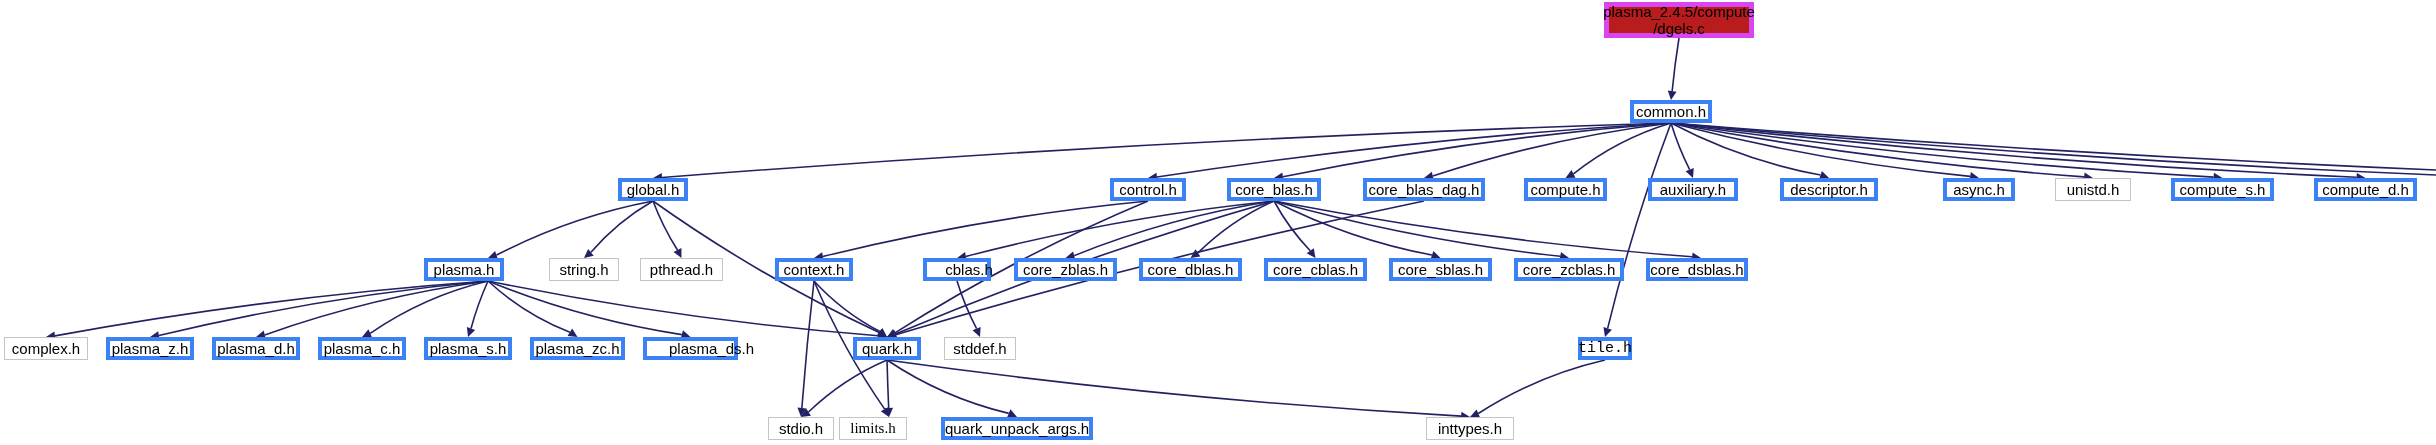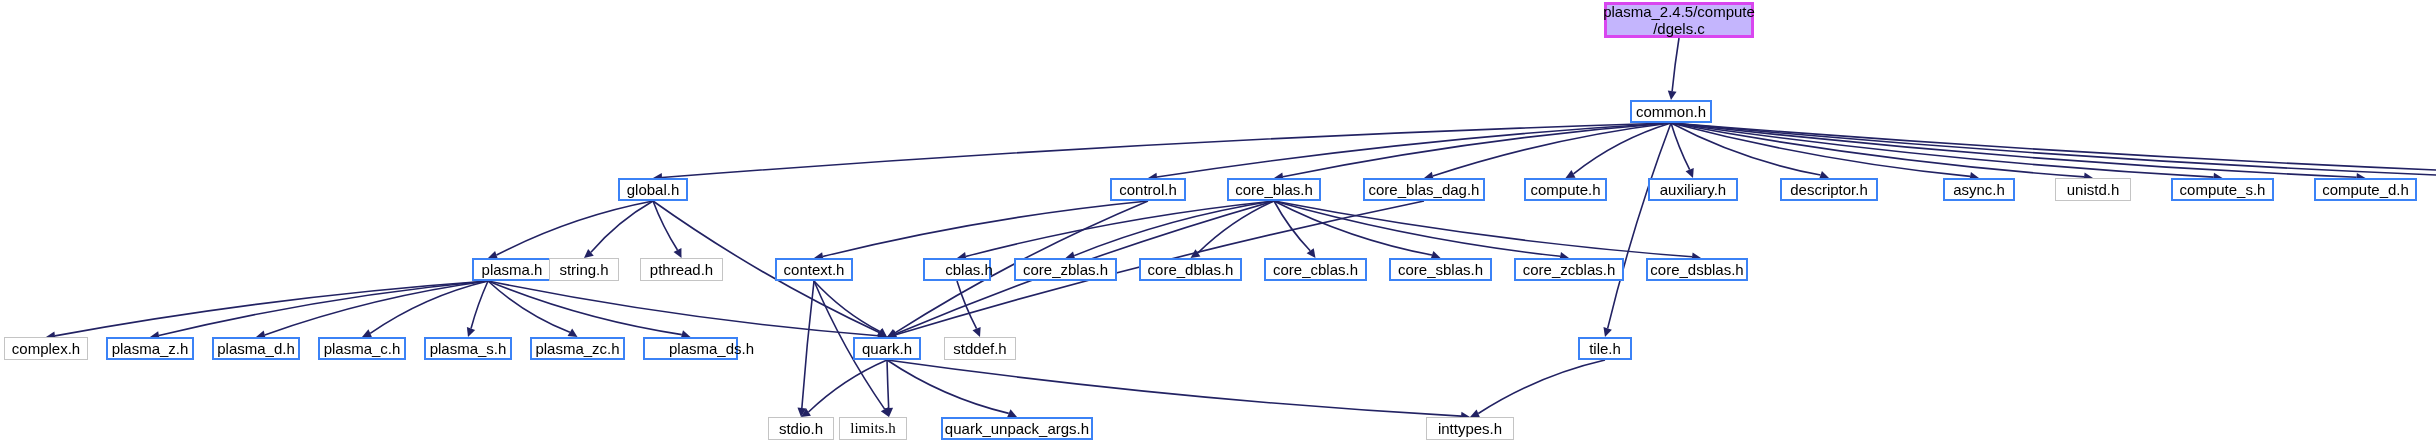--- a/index.html
+++ b/index.html
@@ -1,24 +1,24 @@
 <!DOCTYPE html>
 <html><head>
 <meta charset="utf-8">
 <style>
   html,body{margin:0;padding:0;background:#ffffff;}
   #canvas{position:relative;width:2436px;height:445px;background:#ffffff;
           font-family:"Liberation Sans","DejaVu Sans",sans-serif;overflow:hidden;}
   #edges{position:absolute;left:0;top:0;width:2436px;height:445px;}
   .node{position:absolute;box-sizing:border-box;display:flex;align-items:center;
         justify-content:center;text-align:center;background:#ffffff;
-        border:2px solid #3b82f6;font-size:15px;color:#000000;line-height:1.15;
+        border:4px solid #3b82f6;font-size:15px;color:#000000;line-height:1.15;
         white-space:pre-line;}
   .node.sys{border:1px solid #c4c4c4;}
-  .node.root{background:#c4b5fd;border:3px solid #d946ef;}
+  .node.root{background:#b91c1c;border:5px solid #d946ef;}
 </style>
 </head>
 <body>
 
 <div id="canvas">
   <svg id="edges" viewBox="0 0 2436 445" xmlns="http://www.w3.org/2000/svg">
       <path d="M 1679 38 Q 1674.7824487260286 64.43462253004273 1672.1517420386717 91.07399920029377" fill="none" stroke="#222263" stroke-width="1.6"></path>
       <polygon points="1671,100 1667.787919425482,90.51092531472091 1676.5155646518615,91.63707308586663" fill="#222263"></polygon>
       <path d="M 1671 123 Q 1165.8460607608727 138.27470586760077 661.9868933157654 177.51446057724255" fill="none" stroke="#222263" stroke-width="1.6"></path>
       <polygon points="653,178 661.7495184868618,173.12086828953503 662.224268144669,181.90805286495006" fill="#222263"></polygon>
@@ -121,39 +121,39 @@
       <div class="node" style="left: 1110px; top: 178px; width: 76px; height: 23px;">control.h</div>
       <div class="node" style="left: 1227px; top: 178px; width: 94px; height: 23px;">core_blas.h</div>
       <div class="node" style="left: 1363px; top: 178px; width: 122px; height: 23px;">core_blas_dag.h</div>
       <div class="node" style="left: 1524px; top: 178px; width: 83px; height: 23px;">compute.h</div>
       <div class="node" style="left: 1648px; top: 178px; width: 90px; height: 23px;">auxiliary.h</div>
       <div class="node" style="left: 1780px; top: 178px; width: 98px; height: 23px;">descriptor.h</div>
       <div class="node" style="left: 1943px; top: 178px; width: 72px; height: 23px;">async.h</div>
       <div class="node sys" style="left: 2055px; top: 178px; width: 76px; height: 23px;">unistd.h</div>
       <div class="node" style="left: 2171px; top: 178px; width: 103px; height: 23px;">compute_s.h</div>
       <div class="node" style="left: 2314px; top: 178px; width: 103px; height: 23px;">compute_d.h</div>
-      <div class="node" style="left: 472px; top: 258px; width: 80px; height: 23px;">plasma.h</div>
+      <div class="node" style="left: 424px; top: 258px; width: 80px; height: 23px;">plasma.h</div>
       <div class="node sys" style="left: 549px; top: 258px; width: 70px; height: 23px;">string.h</div>
       <div class="node sys" style="left: 640px; top: 258px; width: 83px; height: 23px;">pthread.h</div>
       <div class="node" style="left: 775px; top: 258px; width: 78px; height: 23px;">context.h</div>
       <div class="node" style="left: 923px; top: 258px; width: 68px; height: 23px; padding-left: 24px;">cblas.h</div>
       <div class="node" style="left: 1014px; top: 258px; width: 103px; height: 23px;">core_zblas.h</div>
       <div class="node" style="left: 1139px; top: 258px; width: 103px; height: 23px;">core_dblas.h</div>
       <div class="node" style="left: 1264px; top: 258px; width: 103px; height: 23px;">core_cblas.h</div>
       <div class="node" style="left: 1389px; top: 258px; width: 103px; height: 23px;">core_sblas.h</div>
       <div class="node" style="left: 1514px; top: 258px; width: 110px; height: 23px;">core_zcblas.h</div>
       <div class="node" style="left: 1646px; top: 258px; width: 102px; height: 23px;">core_dsblas.h</div>
       <div class="node sys" style="left: 4px; top: 337px; width: 84px; height: 23px;">complex.h</div>
       <div class="node" style="left: 106px; top: 337px; width: 88px; height: 23px;">plasma_z.h</div>
       <div class="node" style="left: 212px; top: 337px; width: 88px; height: 23px;">plasma_d.h</div>
       <div class="node" style="left: 318px; top: 337px; width: 88px; height: 23px;">plasma_c.h</div>
       <div class="node" style="left: 424px; top: 337px; width: 88px; height: 23px;">plasma_s.h</div>
       <div class="node" style="left: 530px; top: 337px; width: 95px; height: 23px;">plasma_zc.h</div>
       <div class="node" style="left: 643px; top: 337px; width: 95px; height: 23px; padding-left: 42px;">plasma_ds.h</div>
       <div class="node" style="left: 853px; top: 337px; width: 68px; height: 23px;">quark.h</div>
       <div class="node sys" style="left: 944px; top: 337px; width: 72px; height: 23px;">stddef.h</div>
-      <div class="node" style="left: 1578px; top: 337px; width: 54px; height: 23px;">tile.h</div>
+      <div class="node" style="left: 1578px; top: 337px; width: 54px; height: 23px; font-family: Liberation Mono, monospace;">tile.h</div>
       <div class="node sys" style="left: 768px; top: 417px; width: 66px; height: 23px;">stdio.h</div>
       <div class="node sys" style="left: 839px; top: 417px; width: 68px; height: 23px; font-family: Liberation Serif, serif;">limits.h</div>
       <div class="node" style="left: 941px; top: 417px; width: 152px; height: 23px;">quark_unpack_args.h</div>
       <div class="node sys" style="left: 1426px; top: 417px; width: 88px; height: 23px;">inttypes.h</div>
     </div>
 </div>
 
 </body></html>

